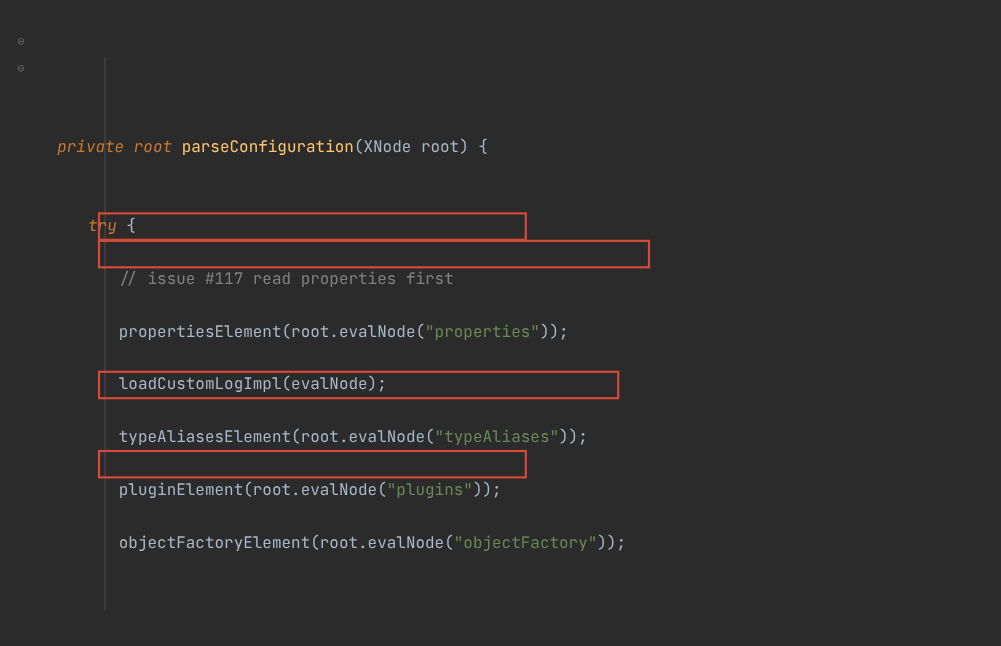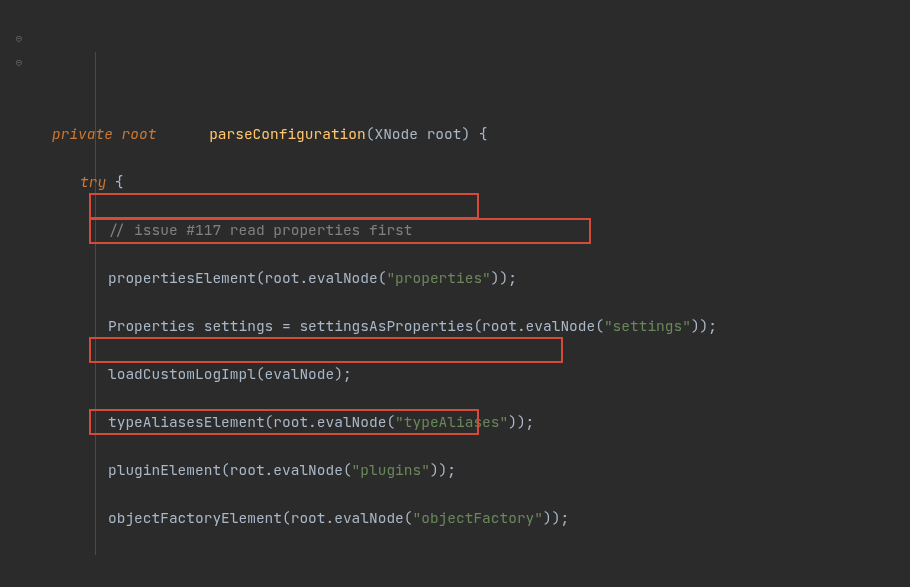--- a/index.html
+++ b/index.html
@@ -31,28 +31,28 @@
     font-size:11px;
   }
   .code{
     flex:1;
     padding:26px 10px 0 14px;
     line-height:24px;
     white-space:pre;
     position:relative;
   }
   .kw{color:#cc7832;font-style:italic;}
-  .method{color:#ffc66d;margin-left:44px;}
+  .method{color:#ffc66d;}
   .type{color:#a9b7c6;text-align:right;}
   .str{color:#6a8759;}
   .cmt{color:#808080;}
   .paren{color:#a9b7c6;}
   .ln{display:block;height:24px;position:relative;}
   .ind1{padding-left:0px;}
-  .ind2{padding-left:28px;}
+  .ind2{padding-left:28px;margin-top:24px;}
   .ind3{padding-left:56px;}
   .hl-box{
     position:absolute;
     border:2px solid #d64a3a;
     pointer-events:none;
   }
   .brace-line{
     position:absolute;
     left:57px;
     top:52px;
@@ -70,21 +70,20 @@
     <div class="fold">⊖</div>
   </div>
 
   <div class="code">
     <div class="brace-line"></div>
 
     <span class="ln ind1"><span class="kw">private</span> <span class="kw">root</span> <span class="method">parseConfiguration</span><span class="paren">(</span><span class="type">XNode</span> <span>root</span><span class="paren">)</span> <span class="paren">{</span></span>
 <span class="ln ind2"><span class="kw">try</span> <span class="paren">{</span></span>
 <span class="ln ind3"><span class="cmt">// issue #117 read properties first</span></span>
 <span class="ln ind3"><span>propertiesElement(root.evalNode(</span><span class="str">"properties"</span><span>));</span></span>
-<span class="ln ind3"><span>Properties settings = settingsAsProperties(root.evalNode(</span><span class="str">"settings"</span><span>));</span></span>
 <span class="ln ind3"><span>loadCustomLogImpl(evalNode);</span></span>
 <span class="ln ind3"><span>typeAliasesElement(root.evalNode(</span><span class="str">"typeAliases"</span><span>));</span></span>
 <span class="ln ind3"><span>pluginElement(root.evalNode(</span><span class="str">"plugins"</span><span>));</span></span>
 <span class="ln ind3"><span>objectFactoryElement(root.evalNode(</span><span class="str">"objectFactory"</span><span>));</span></span>
 
 
 
 
 
 

